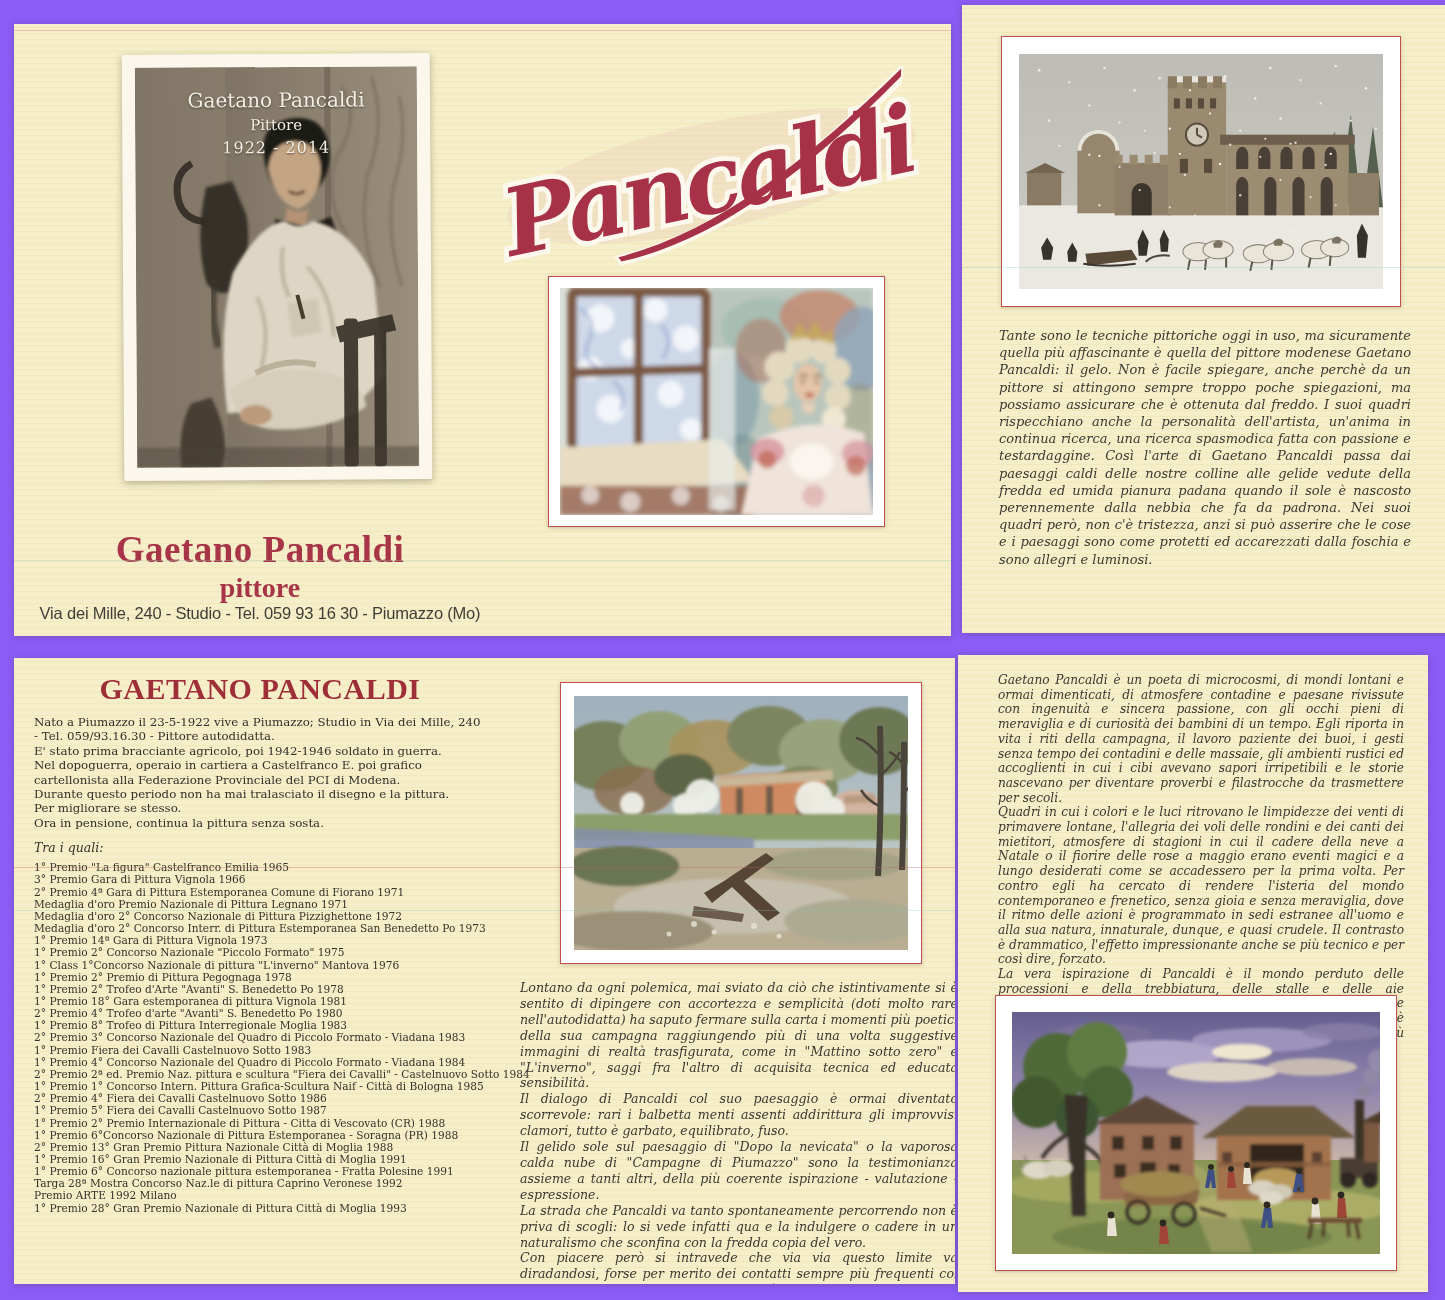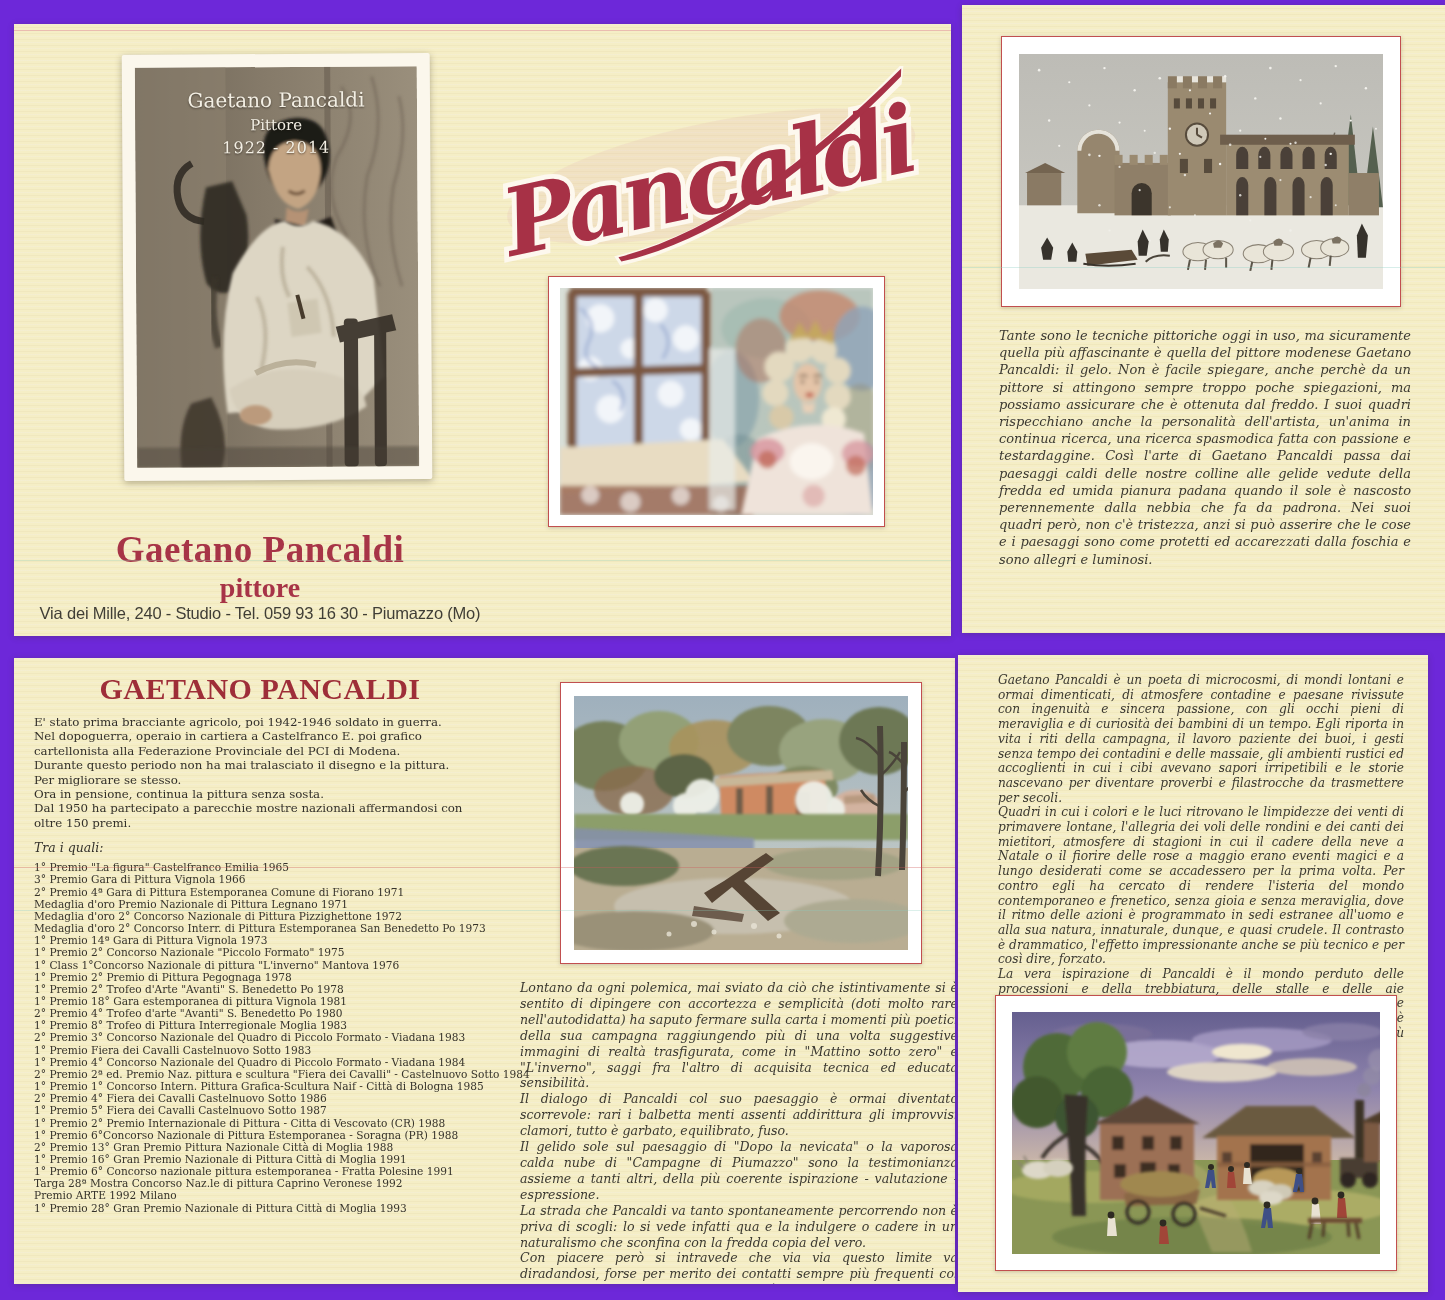--- a/index.html
+++ b/index.html
@@ -1,17 +1,17 @@
 <!DOCTYPE html>
 <html lang="it"><head>
 <meta charset="utf-8">
 <style>
   html,body{margin:0;padding:0;}
   body{background:#f2f1ec;}
-  .stage{position:relative;width:1445px;height:1300px;background:#6d28d9;overflow:hidden;
+  .stage{position:relative;width:1445px;height:1300px;background:#8b5cf6;overflow:hidden;
          font-family:"DejaVu Serif",serif;}
   .panel{position:absolute;background-color:#f5eec6;
     background-image:
       repeating-linear-gradient(180deg, rgba(255,255,255,.28) 0px, rgba(255,255,255,.28) 1px, rgba(0,0,0,0) 1px, rgba(0,0,0,0) 6px),
       repeating-linear-gradient(180deg, rgba(167,138,58,.06) 0px, rgba(167,138,58,.06) 1px, rgba(0,0,0,0) 1px, rgba(0,0,0,0) 3px);
     box-shadow:0 1px 6px rgba(60,55,40,.28);overflow:hidden;}
   #pA{left:14px;top:24px;width:937px;height:612px;}
   #pB{left:962px;top:5px;width:504px;height:628px;}
   #pC{left:14px;top:658px;width:941px;height:626px;}
   #pD{left:958px;top:655px;width:470px;height:637px;}
@@ -339,26 +339,26 @@
     </div>
   </section>
 
   <section class="panel" id="pC">
     <div class="scanline" style="top:209px;background:rgba(205,90,90,.35)"></div>
     <div class="scanline" style="top:252px;background:rgba(140,205,190,.3)"></div>
 
     <div class="bioCol">
       <h1 class="bioTitle">GAETANO PANCALDI</h1>
       <div>
+          <p class="bio">Nato a Piumazzo il 23-5-1922 vive a Piumazzo; Studio in Via dei Mille, 240 - Tel. 059/93.16.30 - Pittore autodidatta.</p>
           <p class="bio">E' stato prima bracciante agricolo, poi 1942-1946 soldato in guerra.</p>
           <p class="bio">Nel dopoguerra, operaio in cartiera a Castelfranco E. poi grafico cartellonista alla Federazione Provinciale del PCI di Modena.</p>
           <p class="bio">Durante questo periodo non ha mai tralasciato il disegno e la pittura.</p>
           <p class="bio">Per migliorare se stesso.</p>
           <p class="bio">Ora in pensione, continua la pittura senza sosta.</p>
-          <p class="bio">Dal 1950 ha partecipato a parecchie mostre nazionali affermandosi con oltre 150 premi.</p>
         </div>
       <div class="tra">Tra i quali:</div>
       <div>
           <div class="prize">1° Premio "La figura" Castelfranco Emilia 1965</div>
           <div class="prize">3° Premio Gara di Pittura Vignola 1966</div>
           <div class="prize">2° Premio 4ª Gara di Pittura Estemporanea Comune di Fiorano 1971</div>
           <div class="prize">Medaglia d'oro Premio Nazionale di Pittura Legnano 1971</div>
           <div class="prize">Medaglia d'oro 2° Concorso Nazionale di Pittura Pizzighettone 1972</div>
           <div class="prize">Medaglia d'oro 2° Concorso Interr. di Pittura Estemporanea San Benedetto Po 1973</div>
           <div class="prize">1° Premio 14ª Gara di Pittura Vignola 1973</div>

